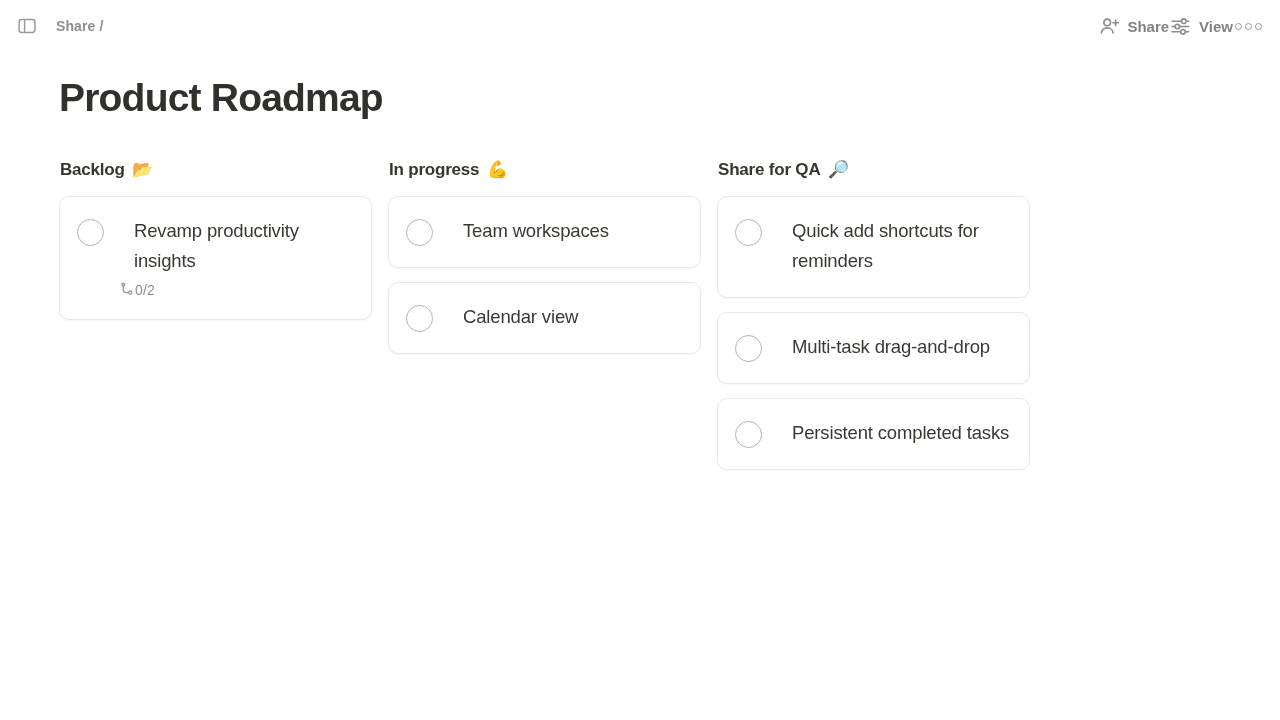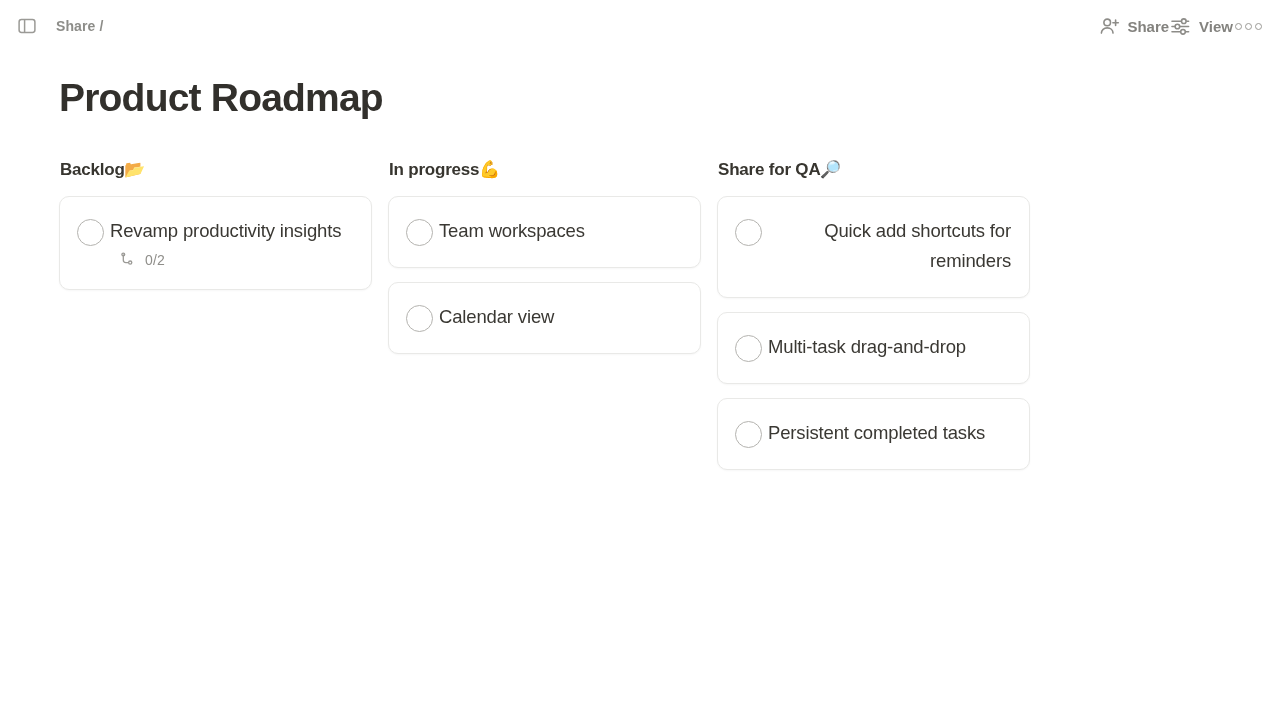--- a/index.html
+++ b/index.html
@@ -98,20 +98,21 @@
 
   .column { width: 313px; flex: none; }
 
   .column-header {
     font-size: 17px;
     font-weight: bold;
     color: #37352f;
     letter-spacing: -0.2px;
     display: flex;
     align-items: center;
+    gap: 8px;
     margin-bottom: 18px;
     padding-left: 1px;
     line-height: 1;
   }
   .column-emoji {
     font-size: 17px;
     line-height: 1;
     font-family: "DejaVu Sans", sans-serif;
   }
 
@@ -119,21 +120,21 @@
 
   .card {
     background: #ffffff;
     border: 1px solid #e9e9e7;
     border-radius: 10px;
     padding: 21px 18px 21px 17px;
     box-shadow: 0 1px 2px rgba(15,15,15,0.035);
     cursor: pointer;
   }
 
-  .card-main { display: flex; align-items: flex-start; gap: 6px; text-align: right; }
+  .card-main { display: flex; align-items: flex-start; gap: 30px; }
 
   .checkbox {
     width: 27px;
     height: 27px;
     border-radius: 50%;
     border: 1.3px solid #b4b3af;
     background: #fff;
     flex: none;
     margin-top: 1px;
     cursor: pointer;
@@ -143,21 +144,21 @@
     font-size: 18.5px;
     line-height: 30px;
     color: #3a3833;
     letter-spacing: -0.15px;
     margin-top: -2px;
   }
 
   .card-meta {
     display: flex;
     align-items: center;
-    gap: 10px;
+    gap: 0;
     margin-top: 6px;
     padding-left: 42px;
   }
   .card-meta svg { display: block; flex: none; }
   .card-meta-text {
     font-size: 14px;
     color: #8f8e8a;
     letter-spacing: 0.1px;
   }
 </style>

